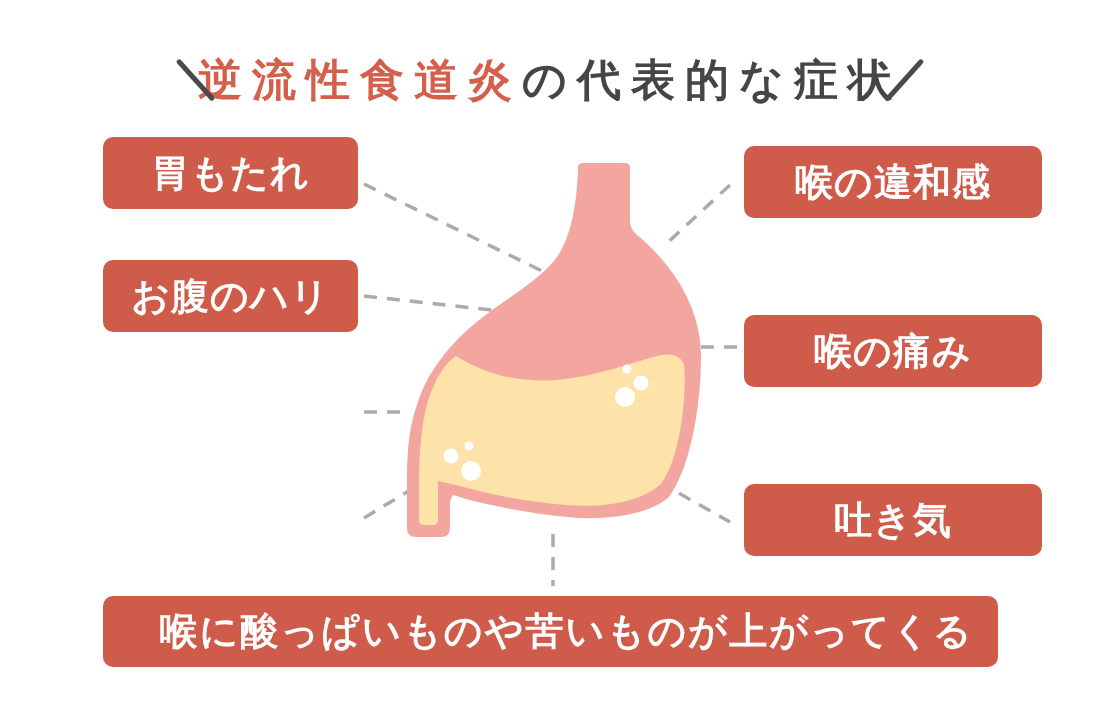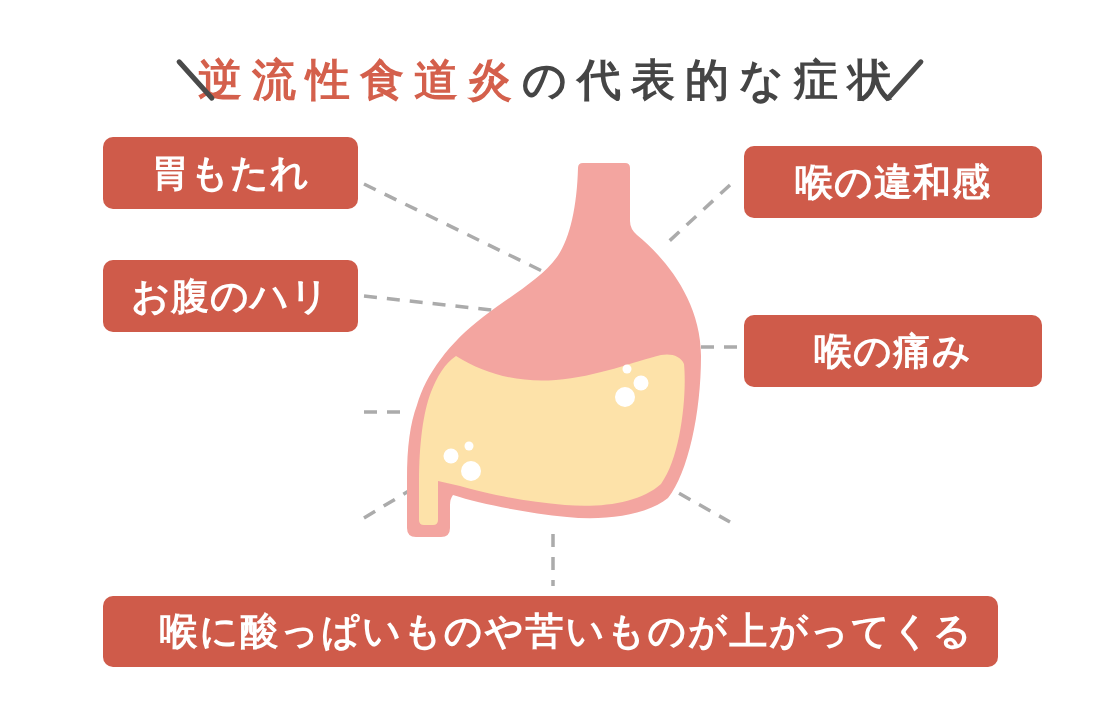--- a/index.html
+++ b/index.html
@@ -140,16 +140,17 @@
       <circle class="st-bubble" cx="61" cy="306" r="7.5"></circle>
       <circle class="st-bubble" cx="81" cy="321" r="10"></circle>
     </g>
   </svg>
 
   <div class="label lb-left pos-l1">胃もたれ</div>
   <div class="label lb-left pos-l2">お腹のハリ</div>
 
   <div class="label lb-right pos-r1">喉の違和感</div>
   <div class="label lb-right pos-r2">喉の痛み</div>
+  <div class="label lb-right pos-r3">吐き気</div>
 
   <div class="label lb-bottom">喉に酸っぱいものや苦いものが上がってくる</div>
 
 </div>
 
 </body></html>

